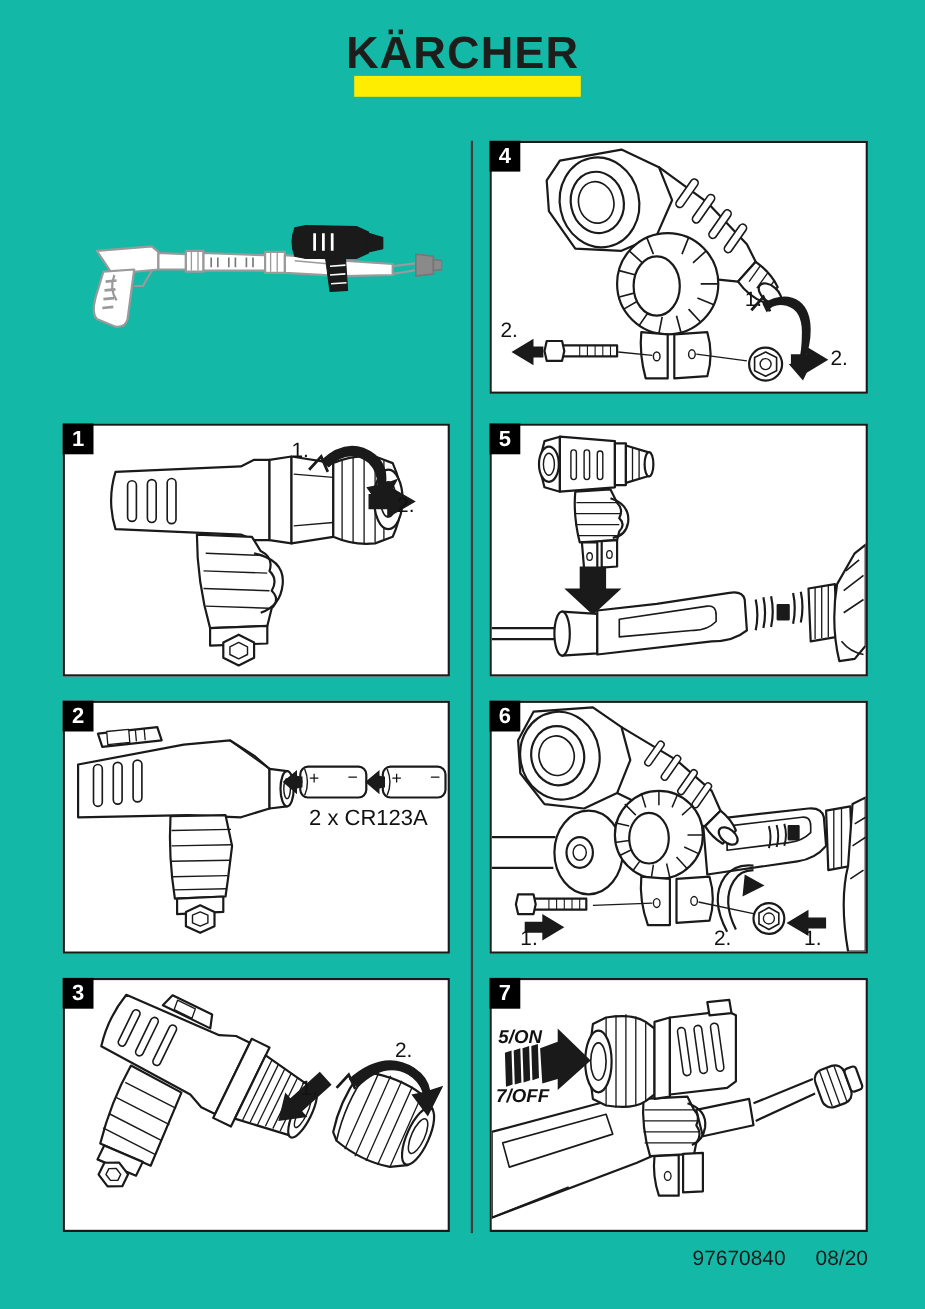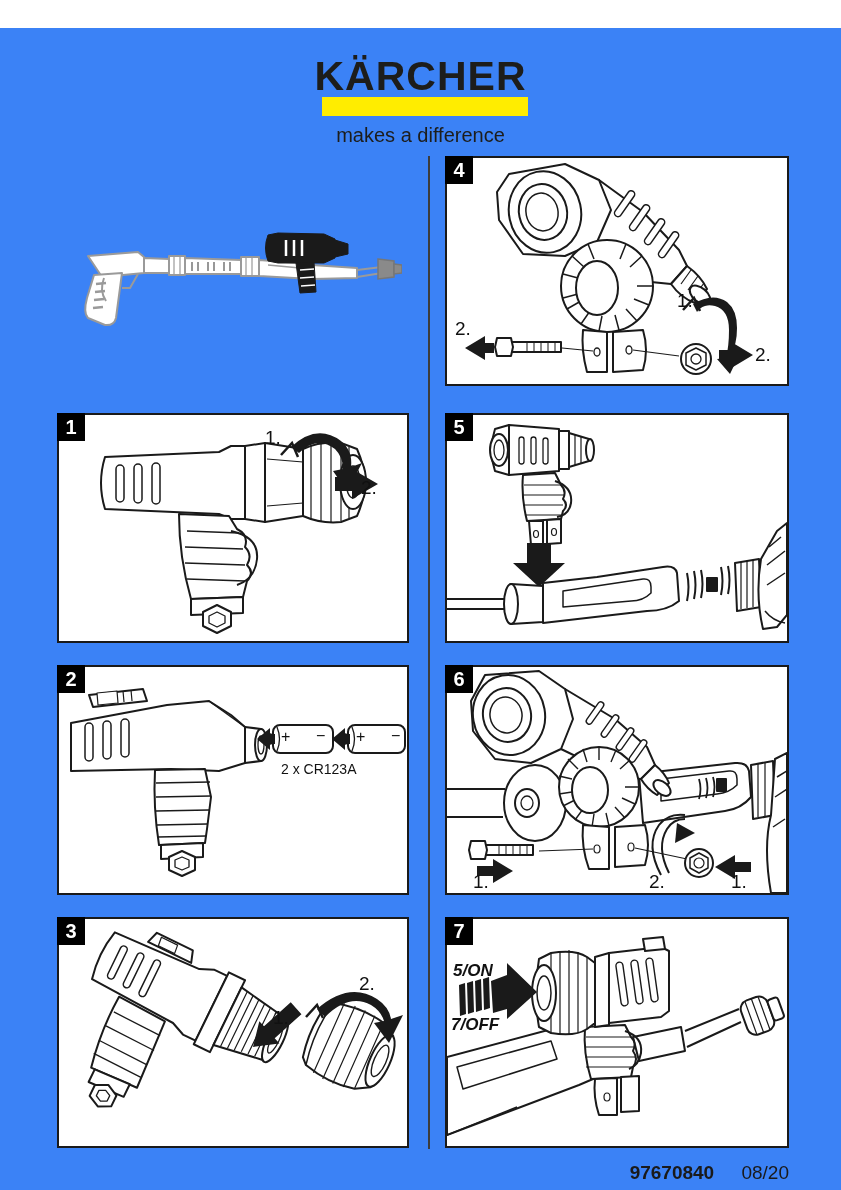--- a/index.html
+++ b/index.html
@@ -1,18 +1,18 @@
 <!DOCTYPE html>
 <html><head>
 <meta charset="utf-8">
 <style>
   * { margin:0; padding:0; box-sizing:border-box; }
   html,body { background:#fff; }
   body { width:841px; height:1190px; position:relative; font-family:"Liberation Sans",sans-serif; color:#111; overflow:hidden; }
-  .page { position:absolute; inset:0; background:#3b82f6;margin-top:28px; }
+  .page { position:absolute; inset:0; background:#14b8a6; }
 
   
   .logo { position:absolute; top:25px; left:0; width:100%; text-align:center;
           font-size:41px; font-weight:bold; letter-spacing:1px; color:#1d1d1b; }
   .logo-bar { position:absolute; top:69px; left:322px; width:206px; height:19px; background:#FFED00; }
   .tagline { position:absolute; top:96px; left:0; width:100%; text-align:center; font-size:20px; color:#1d1d1b; }
 
   
   .overview { position:absolute; left:72px; top:200px; width:330px; height:105px; }
 
@@ -27,36 +27,35 @@
   .p4 { left:445px; top:128px; width:344px; height:230px; }
   .p5 { left:445px; top:385px; width:344px; height:230px; }
   .p6 { left:445px; top:637px; width:344px; height:230px; }
   .p7 { left:445px; top:889px; width:344px; height:231px; }
   .panel svg { position:absolute; left:0; top:0; width:100%; height:100%; }
   .badge { position:absolute; top:-2px; left:-2px; width:28px; height:28px; background:#000;
            color:#fff; font-size:20px; font-weight:bold; display:flex; align-items:center;
            justify-content:center; z-index:3; }
   .lbl { position:absolute; font-size:19px; color:#111; z-index:2; white-space:nowrap; }
   .lbl-sm { font-size:16px; }
-  .lbl-bat { font-size:14px; }
+  .lbl-bat { font-size:20px; }
   .lbl-onoff { font-size:17px; font-style:italic; font-weight:bold; }
 
   
   .footer { position:absolute; top:1134px; right:52px; font-size:19px; color:#1a1a1a; }
   .footer span { margin-left:22px; }
-  .footer span:first-child { margin-left:0;font-weight:bold; }
+  .footer span:first-child { margin-left:0; }
 </style>
 </head>
 <body>
 
 <div class="page">
 
   <div class="logo">KÄRCHER</div>
   <div class="logo-bar"></div>
-  <div class="tagline">makes a difference</div>
 
   <svg class="overview" viewBox="0 0 330 105">
     <g fill="#fff" stroke="#9a9a9a" stroke-width="2" stroke-linejoin="round">
       <path d="M16,28 L66,24 L72,29 L72,45 L30,49 Z"></path>
       <path d="M22,47 L50,45 L44,90 Q42,98 33,97 L16,90 Q11,85 15,70 Z"></path>
       <path d="M24,56 l10,-1 M23,64 l10,-1 M22,72 l10,-1 M21,80 l10,-1" stroke-width="2.5"></path>
       <path d="M32,50 Q27,63 34,73" fill="none"></path>
       <path d="M66,46 L58,60 L50,60" fill="none"></path>
       <path d="M72,30 L97,31 L97,45 L72,45 Z"></path>
       <path d="M97,28 L113,28 L113,47 L97,47 Z"></path>

